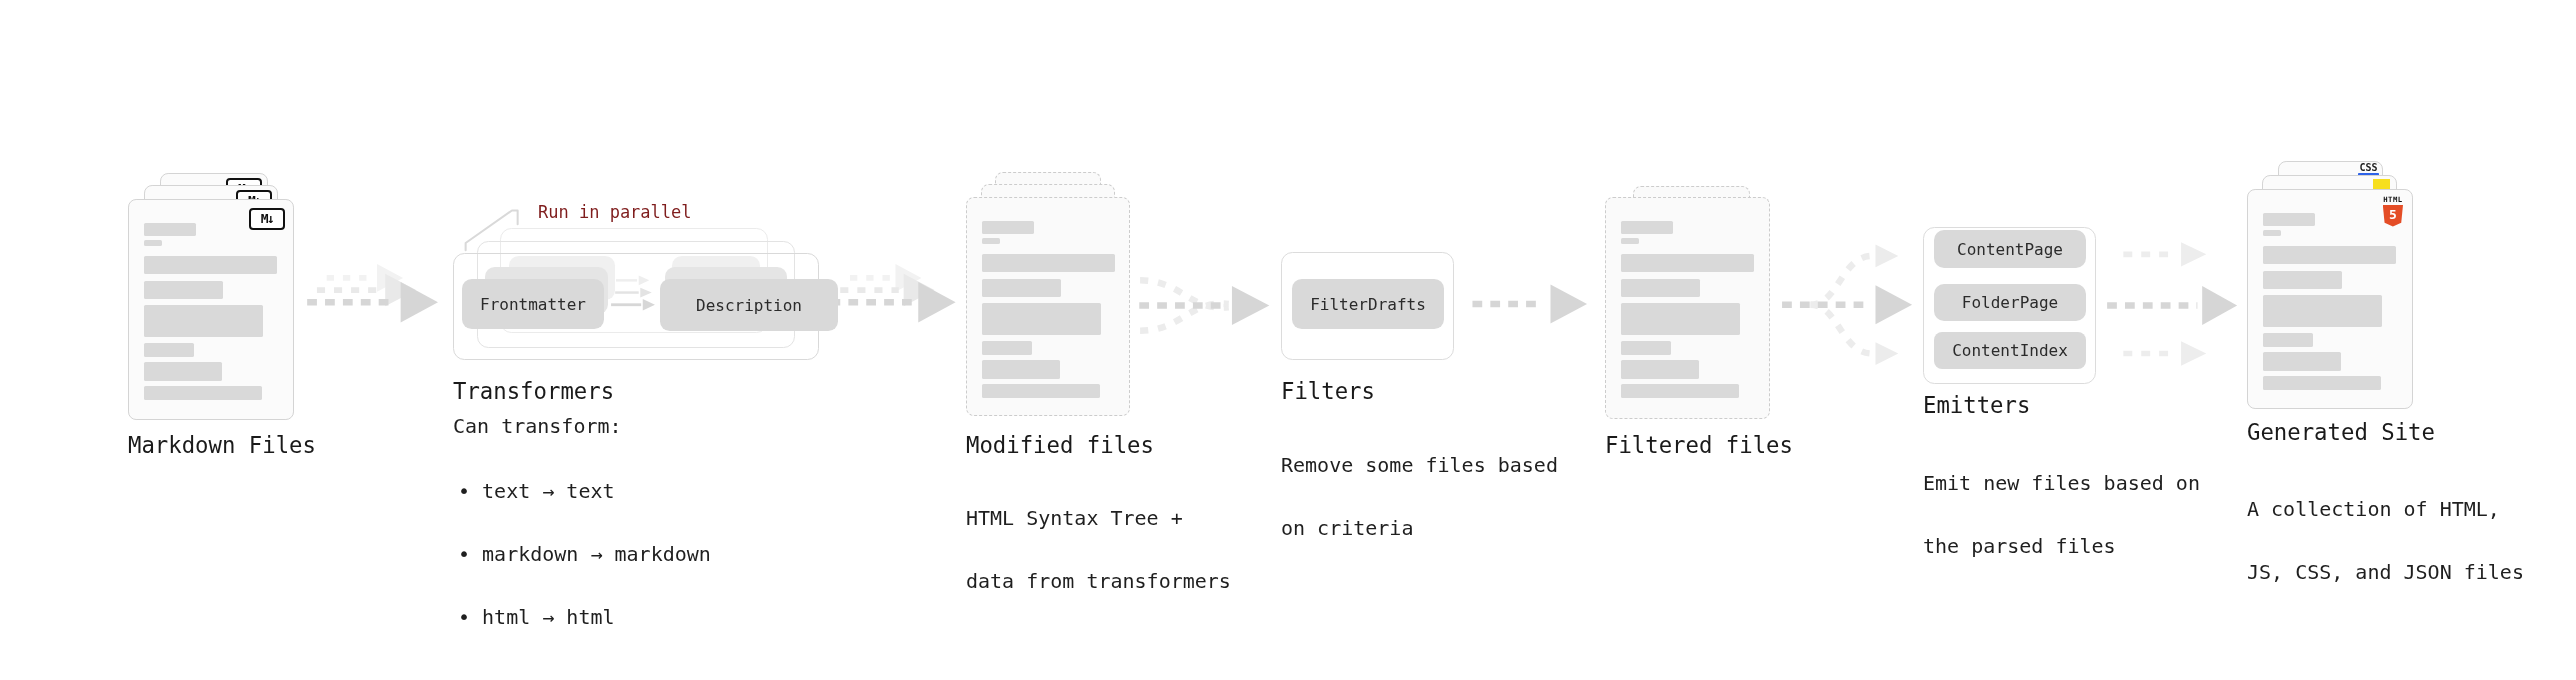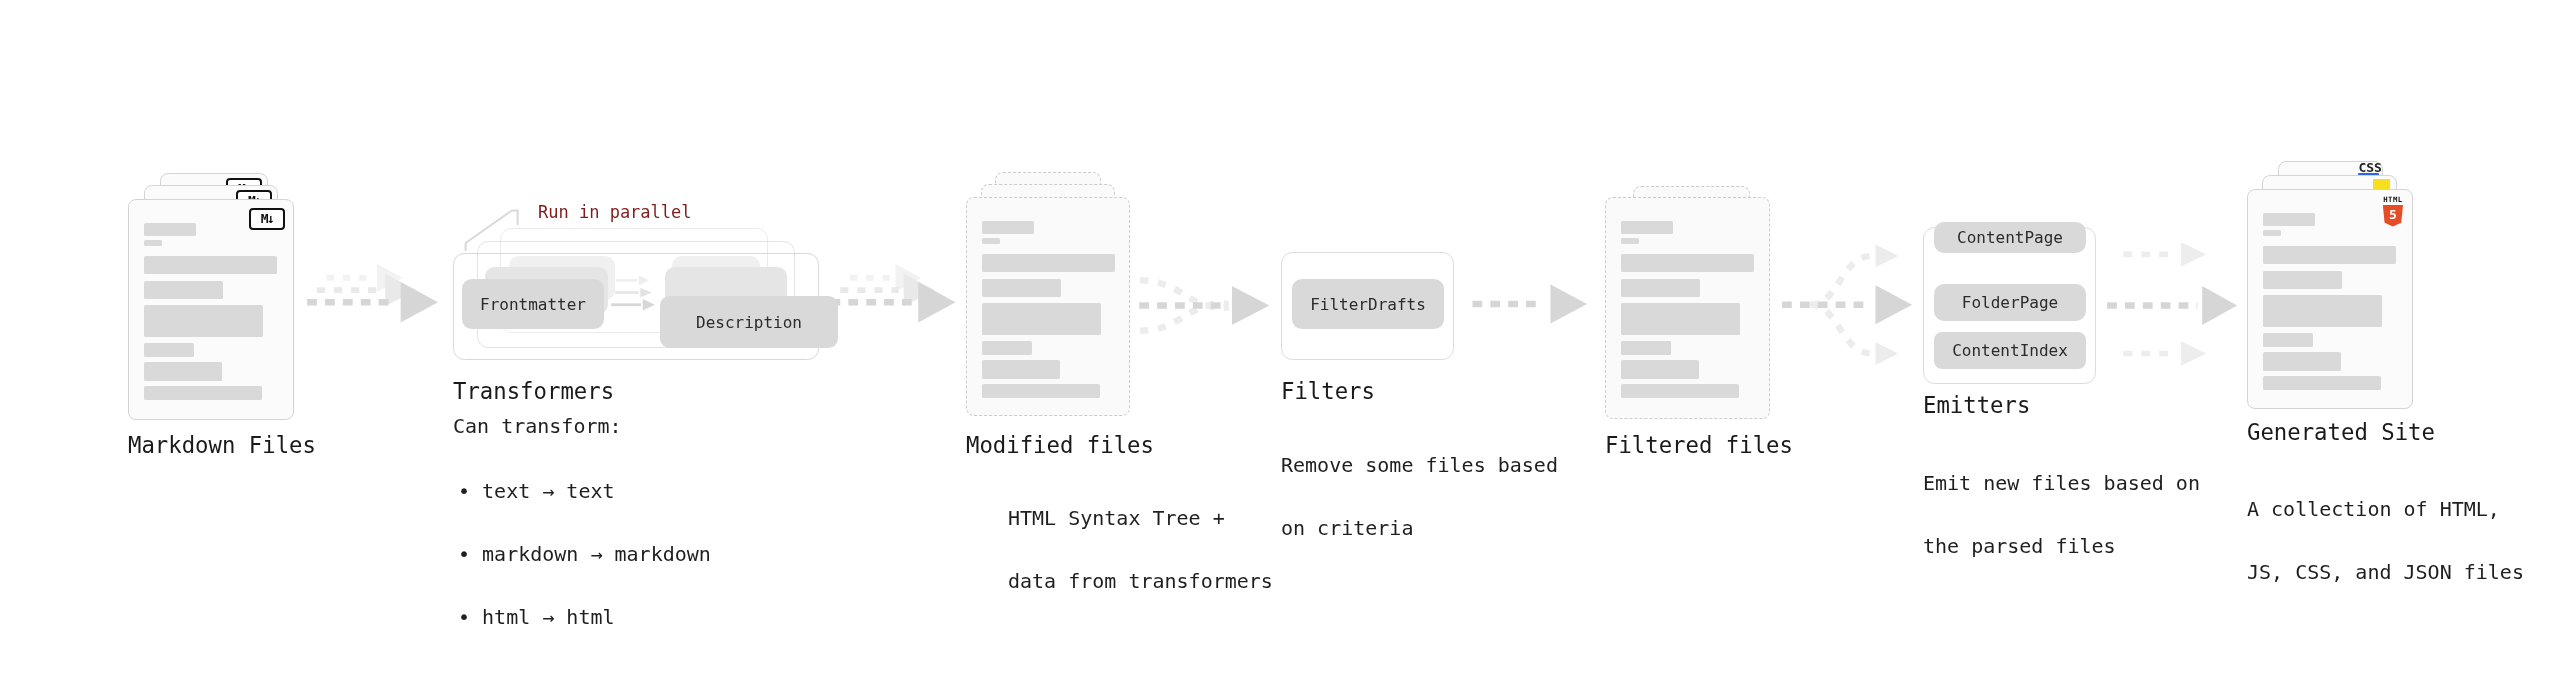--- a/index.html
+++ b/index.html
@@ -23,21 +23,21 @@
   .b8{width:118px;height:14px;margin-top:5.7px;}
 
   
   .md-badge{position:absolute;top:8.1px;right:8.1px;width:32px;height:18px;border:2.4px solid #111;
             border-radius:4.1px;background:#fff;color:#111;font-weight:bold;font-size:13px;
             line-height:18px;text-align:center;letter-spacing:-1.6px;}
   .md-badge.hidden-layer{top:4.1px;right:4.9px;}
 
   
   .css-badge{position:absolute;top:3.3px;right:3.3px;width:20.3px;}
-  .css-badge .word{font-size:13px;font-weight:bold;color:#222;text-align:center;line-height:6.5px;}
+  .css-badge .word{font-size:10px;font-weight:bold;color:#222;text-align:center;line-height:6.5px;}
   .css-badge .bar-blue{height:3.3px;background:#2F63E8;margin-top:0.8px;border-radius:0.8px;}
   .js-badge{position:absolute;top:3.3px;right:6.5px;width:17px;height:9.8px;background:#F7DF1E;}
   .html5-badge{position:absolute;top:5.7px;right:8.1px;width:22px;text-align:center;}
   .html5-badge .word{font-size:7.3px;font-weight:bold;color:#111;letter-spacing:0.4px;line-height:8.1px;}
   .html5-badge .shield{width:20.3px;height:22px;margin:0.8px auto 0;background:#E44D26;color:#fff;
             font-size:13px;font-weight:bold;line-height:20.3px;
             clip-path:polygon(0 0,100% 0,91% 83%,50% 100%,9% 83%);}
 
   
   .container-outline{position:absolute;background:transparent;border:1.6px solid #dcdcdc;border-radius:11.4px;box-sizing:border-box;}
@@ -146,21 +146,21 @@
 
     <div class="container-outline" style="left:500px;top:228px;width:268px;height:105px;border-color:#ebebeb;"></div>
     <div class="container-outline" style="left:477px;top:241px;width:318px;height:107px;border-color:#e3e3e3;"></div>
     <div class="container-outline" style="left:453px;top:253px;width:366px;height:107px;border-color:#d9d9d9;"></div>
 
     <div class="gray-box l3" style="left:509px;top:256px;width:106px;height:44px;"></div>
     <div class="gray-box l3" style="left:672px;top:256px;width:88px;height:44px;"></div>
     <div class="gray-box l2" style="left:485px;top:267px;width:123px;height:47px;"></div>
     <div class="gray-box l2" style="left:665px;top:267px;width:122px;height:47px;"></div>
     <div class="gray-box" style="left:462px;top:279px;width:142px;height:50px;">Frontmatter</div>
-    <div class="gray-box" style="left:660px;top:296px;width:178px;height:52px;">Description</div>
+    <div class="gray-box" style="left:660px;top:279px;width:178px;height:52px;">Description</div>
 
     <div class="stage-title" style="left:453px;top:378px;">Transformers</div>
     <div class="stage-desc" style="left:453px;top:416px;">Can transform:</div>
     <div class="stage-desc" style="left:458px;top:439px;">
       <div>• text → text</div>
       <div>• markdown → markdown</div>
       <div>• html → html</div>
     </div>
   </div>
 
@@ -173,21 +173,21 @@
           <div class="bar b2"></div>
           <div class="bar b3"></div>
           <div class="bar b4"></div>
         <div class="bar b5"></div>
           <div class="bar b6"></div>
           <div class="bar b7"></div>
           <div class="bar b8"></div>
       </div>
     </div>
     <div class="stage-title" style="left:966px;top:432px;">Modified files</div>
-    <div class="stage-desc" style="left:1008px;top:466px;">
+    <div class="stage-desc" style="left:966px;top:466px;">
       <div>HTML Syntax Tree +</div>
       <div>data from transformers</div>
     </div>
   </div>
 
   <div>
     <div class="container-outline" style="left:1281px;top:252px;width:173px;height:108px;"></div>
     <div class="gray-box" style="left:1292px;top:279px;width:152px;height:50px;">FilterDrafts</div>
     <div class="stage-title" style="left:1281px;top:378px;">Filters</div>
     <div class="stage-desc" style="left:1281px;top:413px;">
@@ -208,21 +208,21 @@
           <div class="bar b6"></div>
           <div class="bar b7"></div>
           <div class="bar b8"></div>
       </div>
     </div>
     <div class="stage-title" style="left:1605px;top:432px;">Filtered files</div>
   </div>
 
   <div>
     <div class="container-outline" style="left:1923px;top:227px;width:173px;height:157px;"></div>
-    <div class="gray-box" style="left:1934px;top:222px;width:152px;height:31px;border-radius:10px;">ContentPage</div>
+    <div class="gray-box" style="left:1934px;top:230px;width:152px;height:38px;border-radius:10px;">ContentPage</div>
     <div class="gray-box" style="left:1934px;top:284px;width:152px;height:37px;border-radius:10px;">FolderPage</div>
     <div class="gray-box" style="left:1934px;top:332px;width:152px;height:37px;border-radius:8.1px;">ContentIndex</div>
     <div class="stage-title" style="left:1923px;top:392px;">Emitters</div>
     <div class="stage-desc" style="left:1923px;top:431px;">
       <div>Emit new files based on</div>
       <div>the parsed files</div>
     </div>
   </div>
 
   <div>

